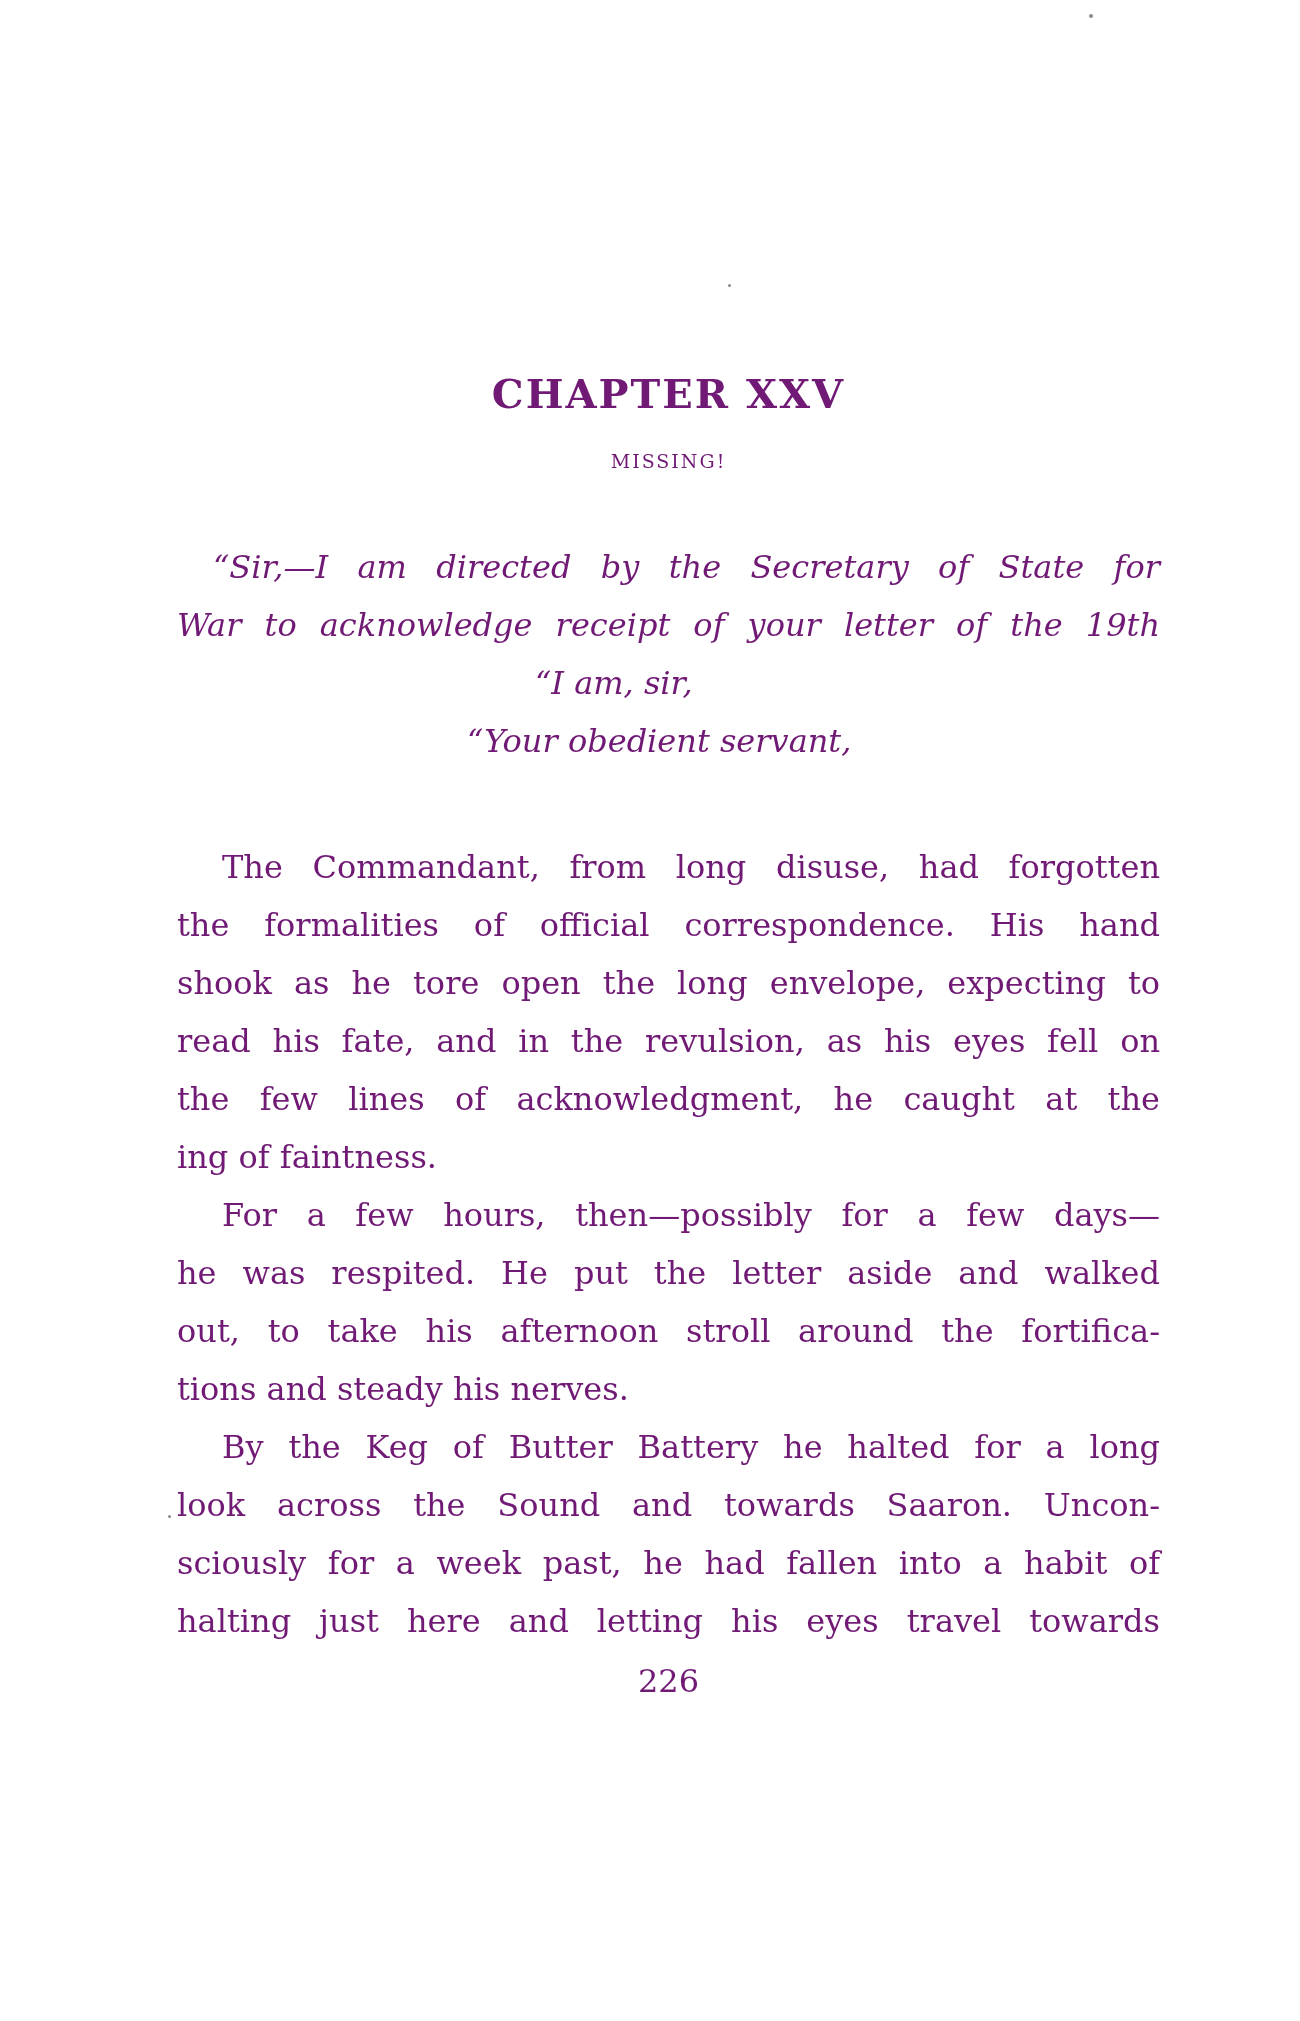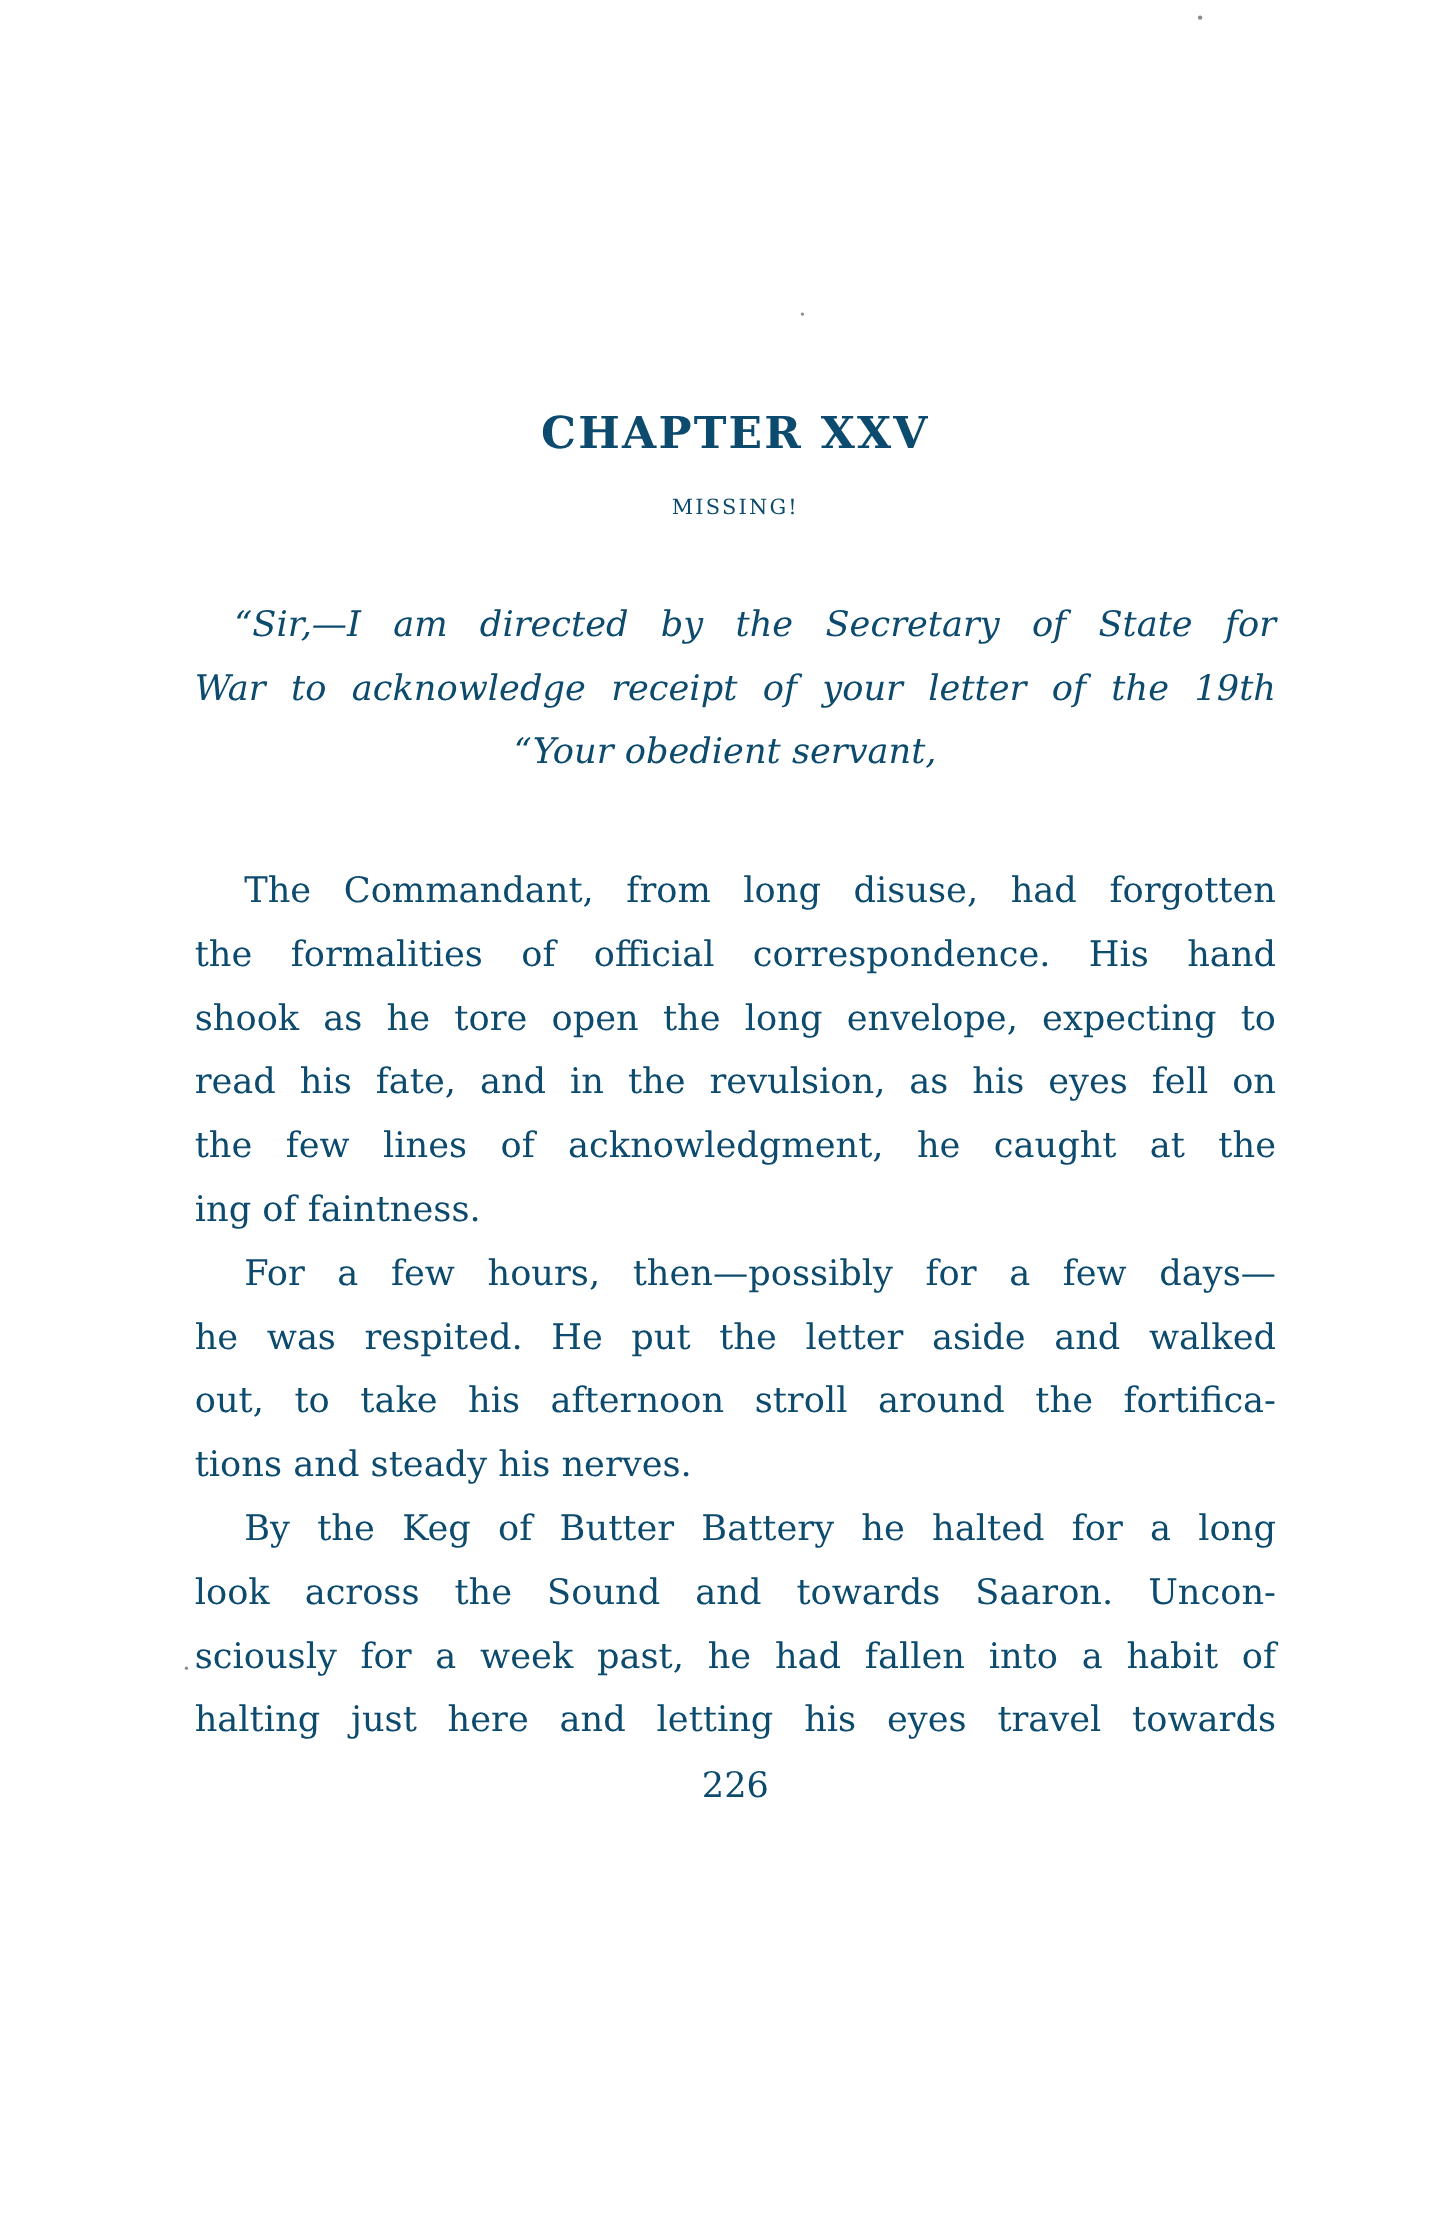--- a/index.html
+++ b/index.html
@@ -1,20 +1,20 @@
 <!DOCTYPE html>
 <html><head>
 <meta charset="utf-8">
 <style>
   html,body{margin:0;padding:0;background:#e8e8e8;}
   .page{
     position:relative;
     width:1300px;height:2021px;
     background:#ffffff;
-    color:#0c4a6e;
+    color:#701a75;
     font-family:"DejaVu Serif", serif;
     overflow:hidden;
     margin:0 auto;
   }
   .content{
     position:absolute;
     left:177px;top:0;
     width:983px;
   }
   .chapter{
@@ -98,20 +98,21 @@
     <div class="chapter">CHAPTER XXV</div>
 
     <div class="missing">MISSING!</div>
 
     <div class="letter">
         <div class="line">“Sir,—I am directed by the Secretary of State for</div>
         <div class="line">War to acknowledge receipt of your letter of the 19th</div>
       </div>
 
     <div class="closing">
+      <div class="line closing-1">“I am, sir,</div>
       <div class="line closing-2">“Your obedient servant,</div>
     </div>
 
     <div class="para para-1">
         <div class="line">The Commandant, from long disuse, had forgotten</div>
         <div class="line">the formalities of official correspondence. His hand</div>
         <div class="line">shook as he tore open the long envelope, expecting to</div>
         <div class="line">read his fate, and in the revulsion, as his eyes fell on</div>
         <div class="line">the few lines of acknowledgment, he caught at the</div>
         <div class="line">ing of faintness.</div>

